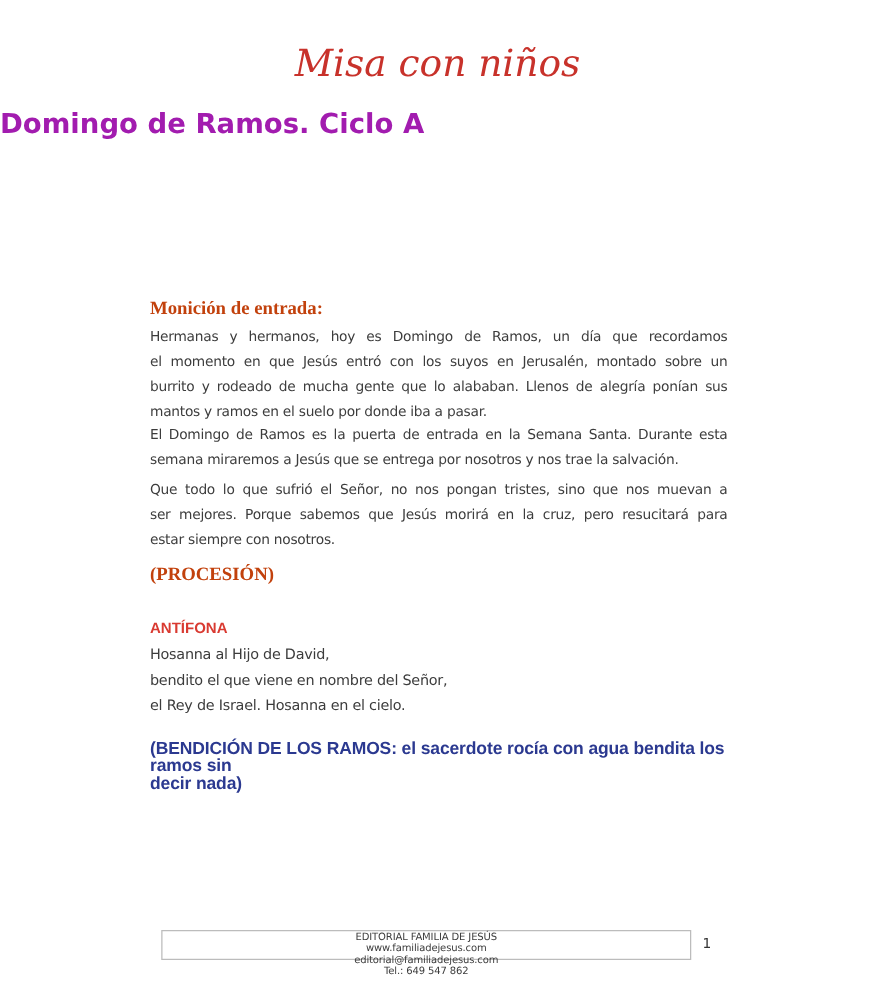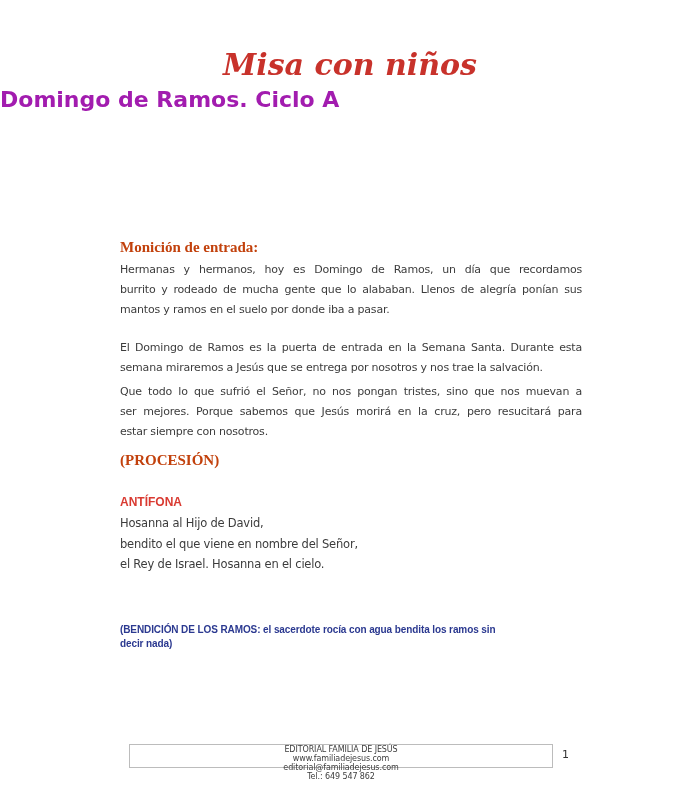--- a/index.html
+++ b/index.html
@@ -6,26 +6,26 @@
   .page {
     position: relative;
     width: 700px;
     height: 800px;
     background: #ffffff;
     font-family: "DejaVu Sans", sans-serif;
     overflow: hidden;
   }
   .title {
     position: absolute;
-    top: 47px; left: 0; width: 700px;
+    top: 34px; left: 0; width: 700px;
     margin: 0;
     text-align: center;
     font-family: "DejaVu Serif", serif;
     font-style: italic;
-    font-weight: bold;
+    font-weight: normal;
     font-size: 30px;
     line-height: 36px;
     color: #C8322B;
   }
   .subtitle {
     position: absolute;
     top: 86px; left: 0; width: 700px;
     margin: 0;
     text-align: left;
     font-family: "DejaVu Sans", sans-serif;
@@ -78,25 +78,24 @@
     font-size: 11.5px;
     letter-spacing: -0.2px;
     line-height: 20.5px;
   }
   .bendicion {
     position: absolute;
     left: 120px; top: 591px;
     width: 470px;
     font-family: "Liberation Sans", sans-serif;
     font-weight: bold;
-    font-size: 10px;
+    font-size: 14px;
     letter-spacing: -0.1px;
     line-height: 14px;
     color: #2B3990;
-    margin-top: 32px;
   }
   .footer-box {
     position: absolute;
     left: 129px; top: 744px;
     width: 424px; height: 24px;
     box-sizing: border-box;
     border: 1px solid #BCBCBC;
     display: flex;
     align-items: center;
     justify-content: space-between;
@@ -119,20 +118,21 @@
 
 <div class="page">
 
   <h1 class="title">Misa con niños</h1>
   <h2 class="subtitle">Domingo de Ramos. Ciclo A</h2>
 
   <h3 class="h-navy h-monicion">Monición de entrada:</h3>
 
   <div class="para p1">
     <div class="jl">Hermanas y hermanos, hoy es Domingo de Ramos, un día que recordamos</div>
+    <div class="jl">el momento en que Jesús entró con los suyos en Jerusalén, montado sobre un</div>
     <div class="jl">burrito y rodeado de mucha gente que lo alababan. Llenos de alegría ponían sus</div>
     <div class="jl-last">mantos y ramos en el suelo por donde iba a pasar.</div>
   </div>
 
   <div class="para p3">
     <div class="jl">Que todo lo que sufrió el Señor, no nos pongan tristes, sino que nos muevan a</div>
     <div class="jl">ser mejores. Porque sabemos que Jesús morirá en la cruz, pero resucitará para</div>
     <div class="jl-last">estar siempre con nosotros.</div>
   </div>
 

